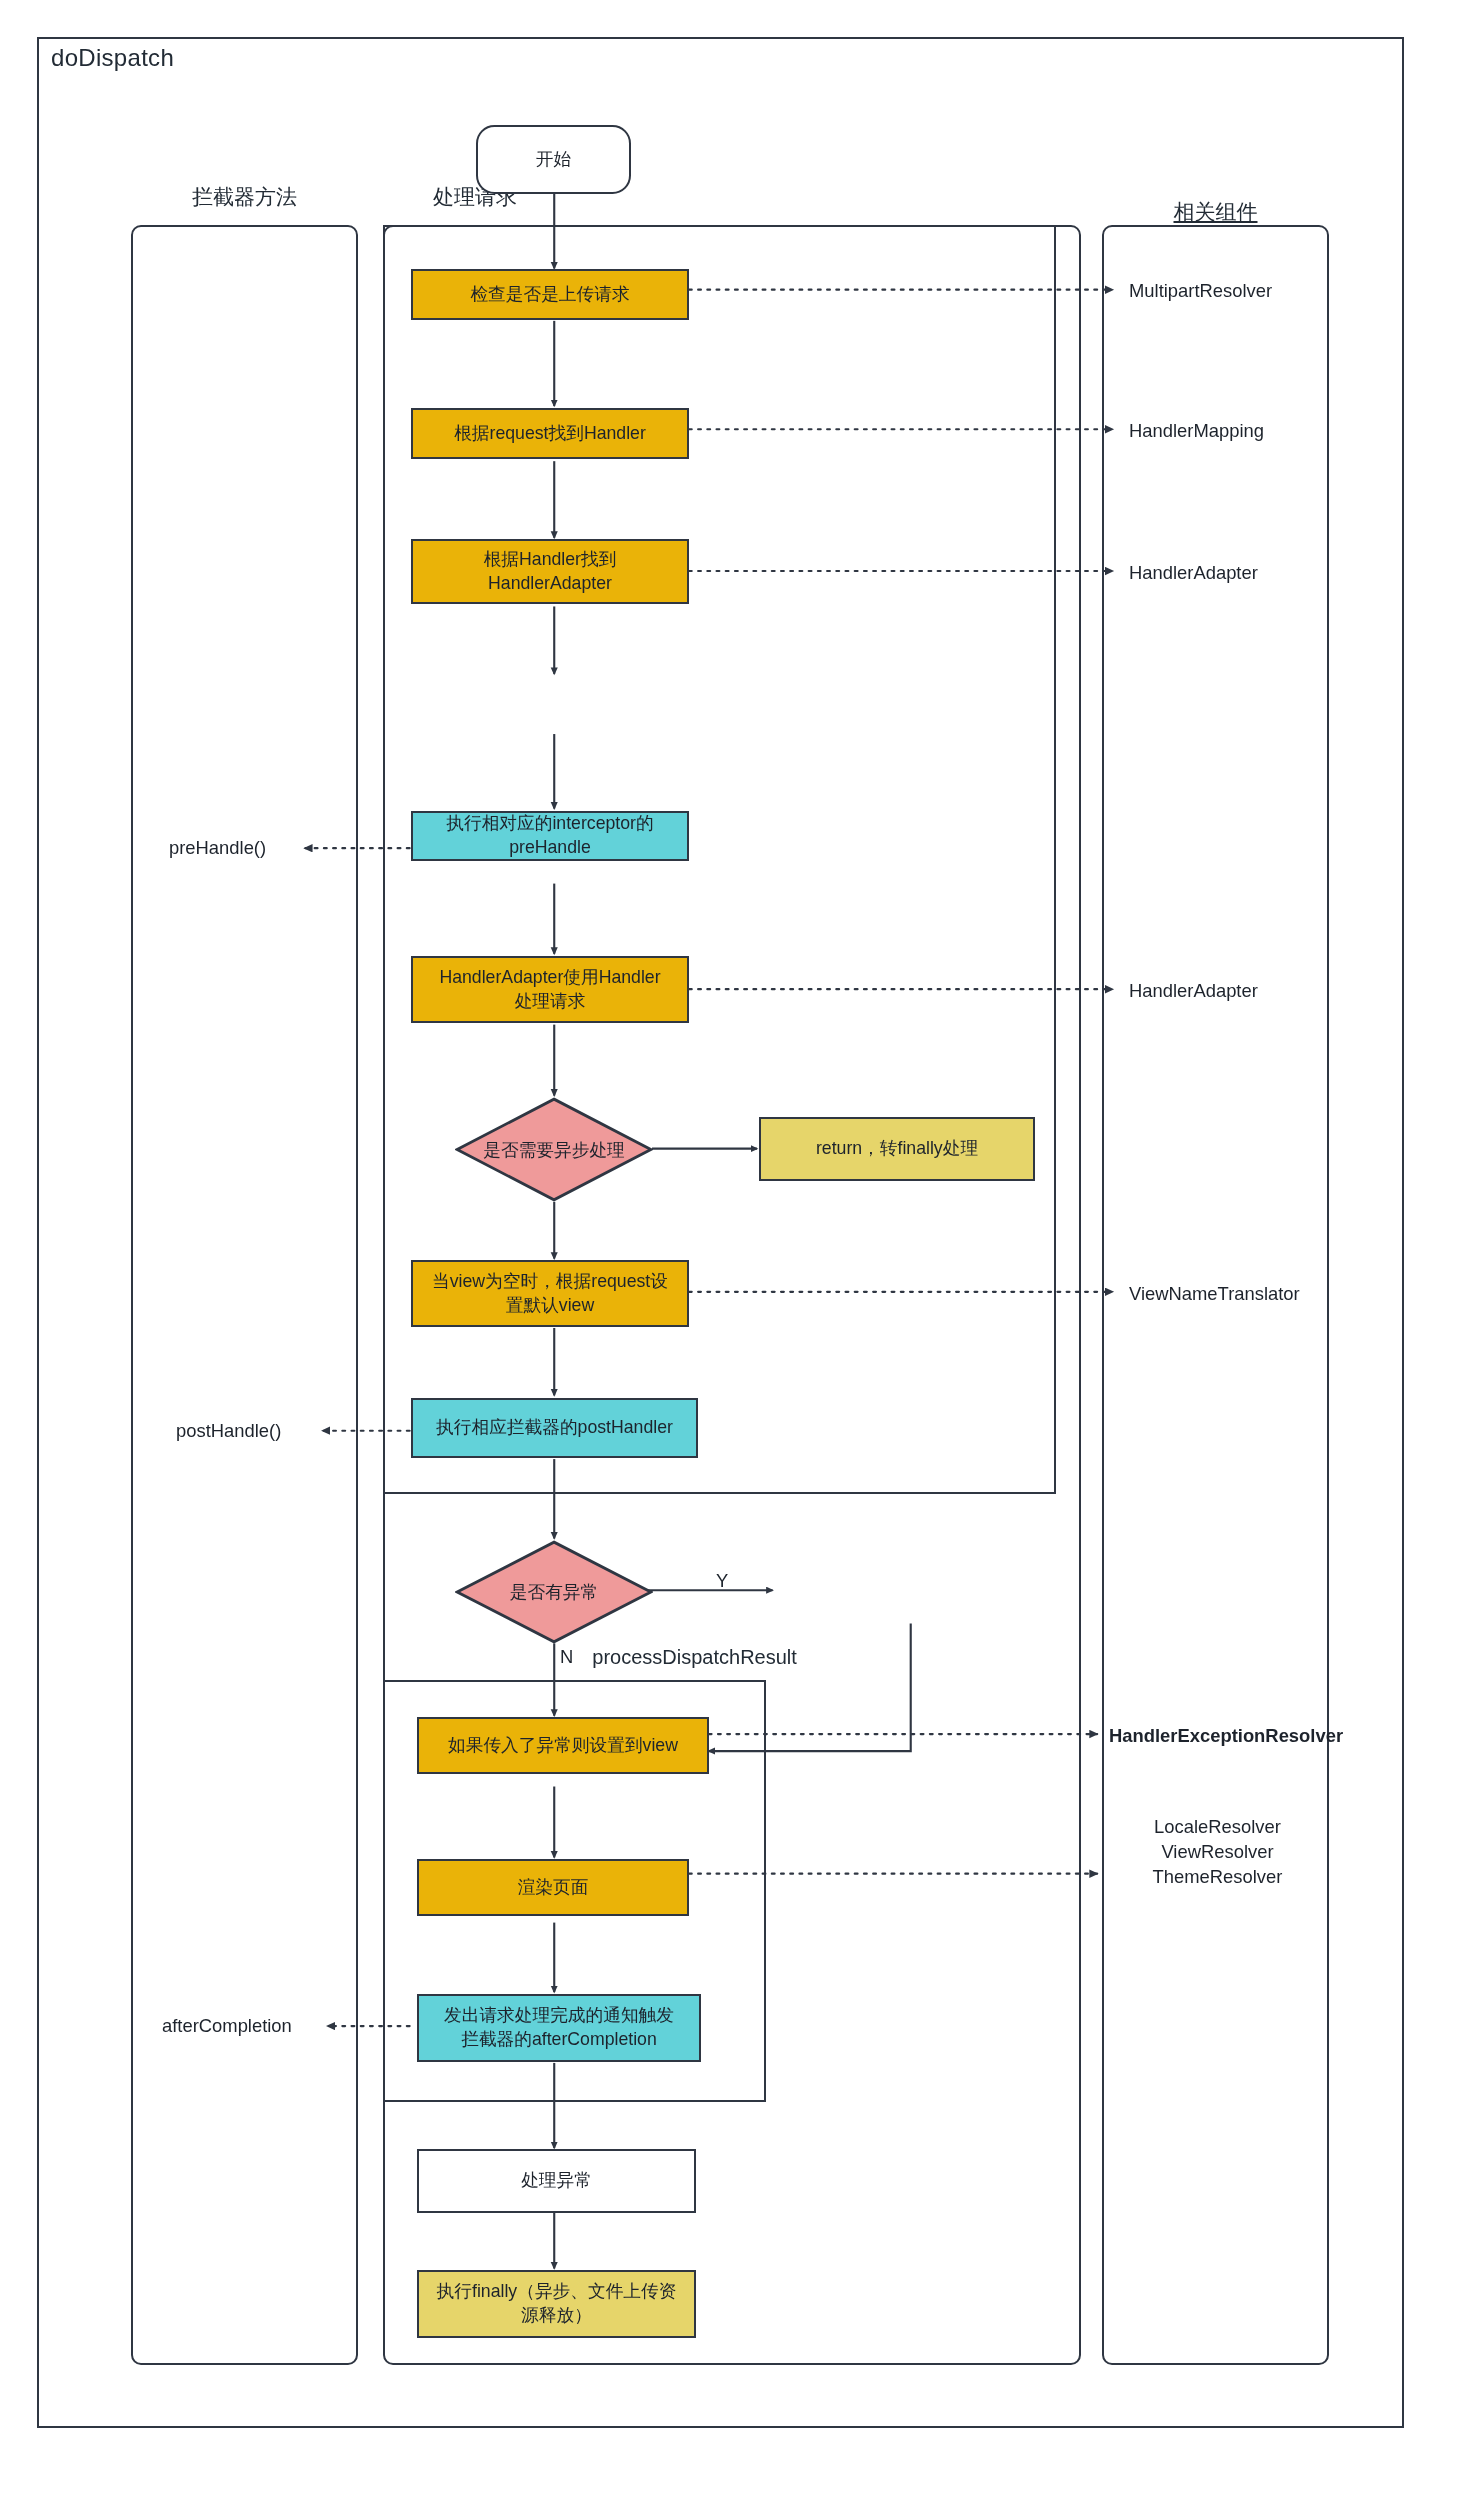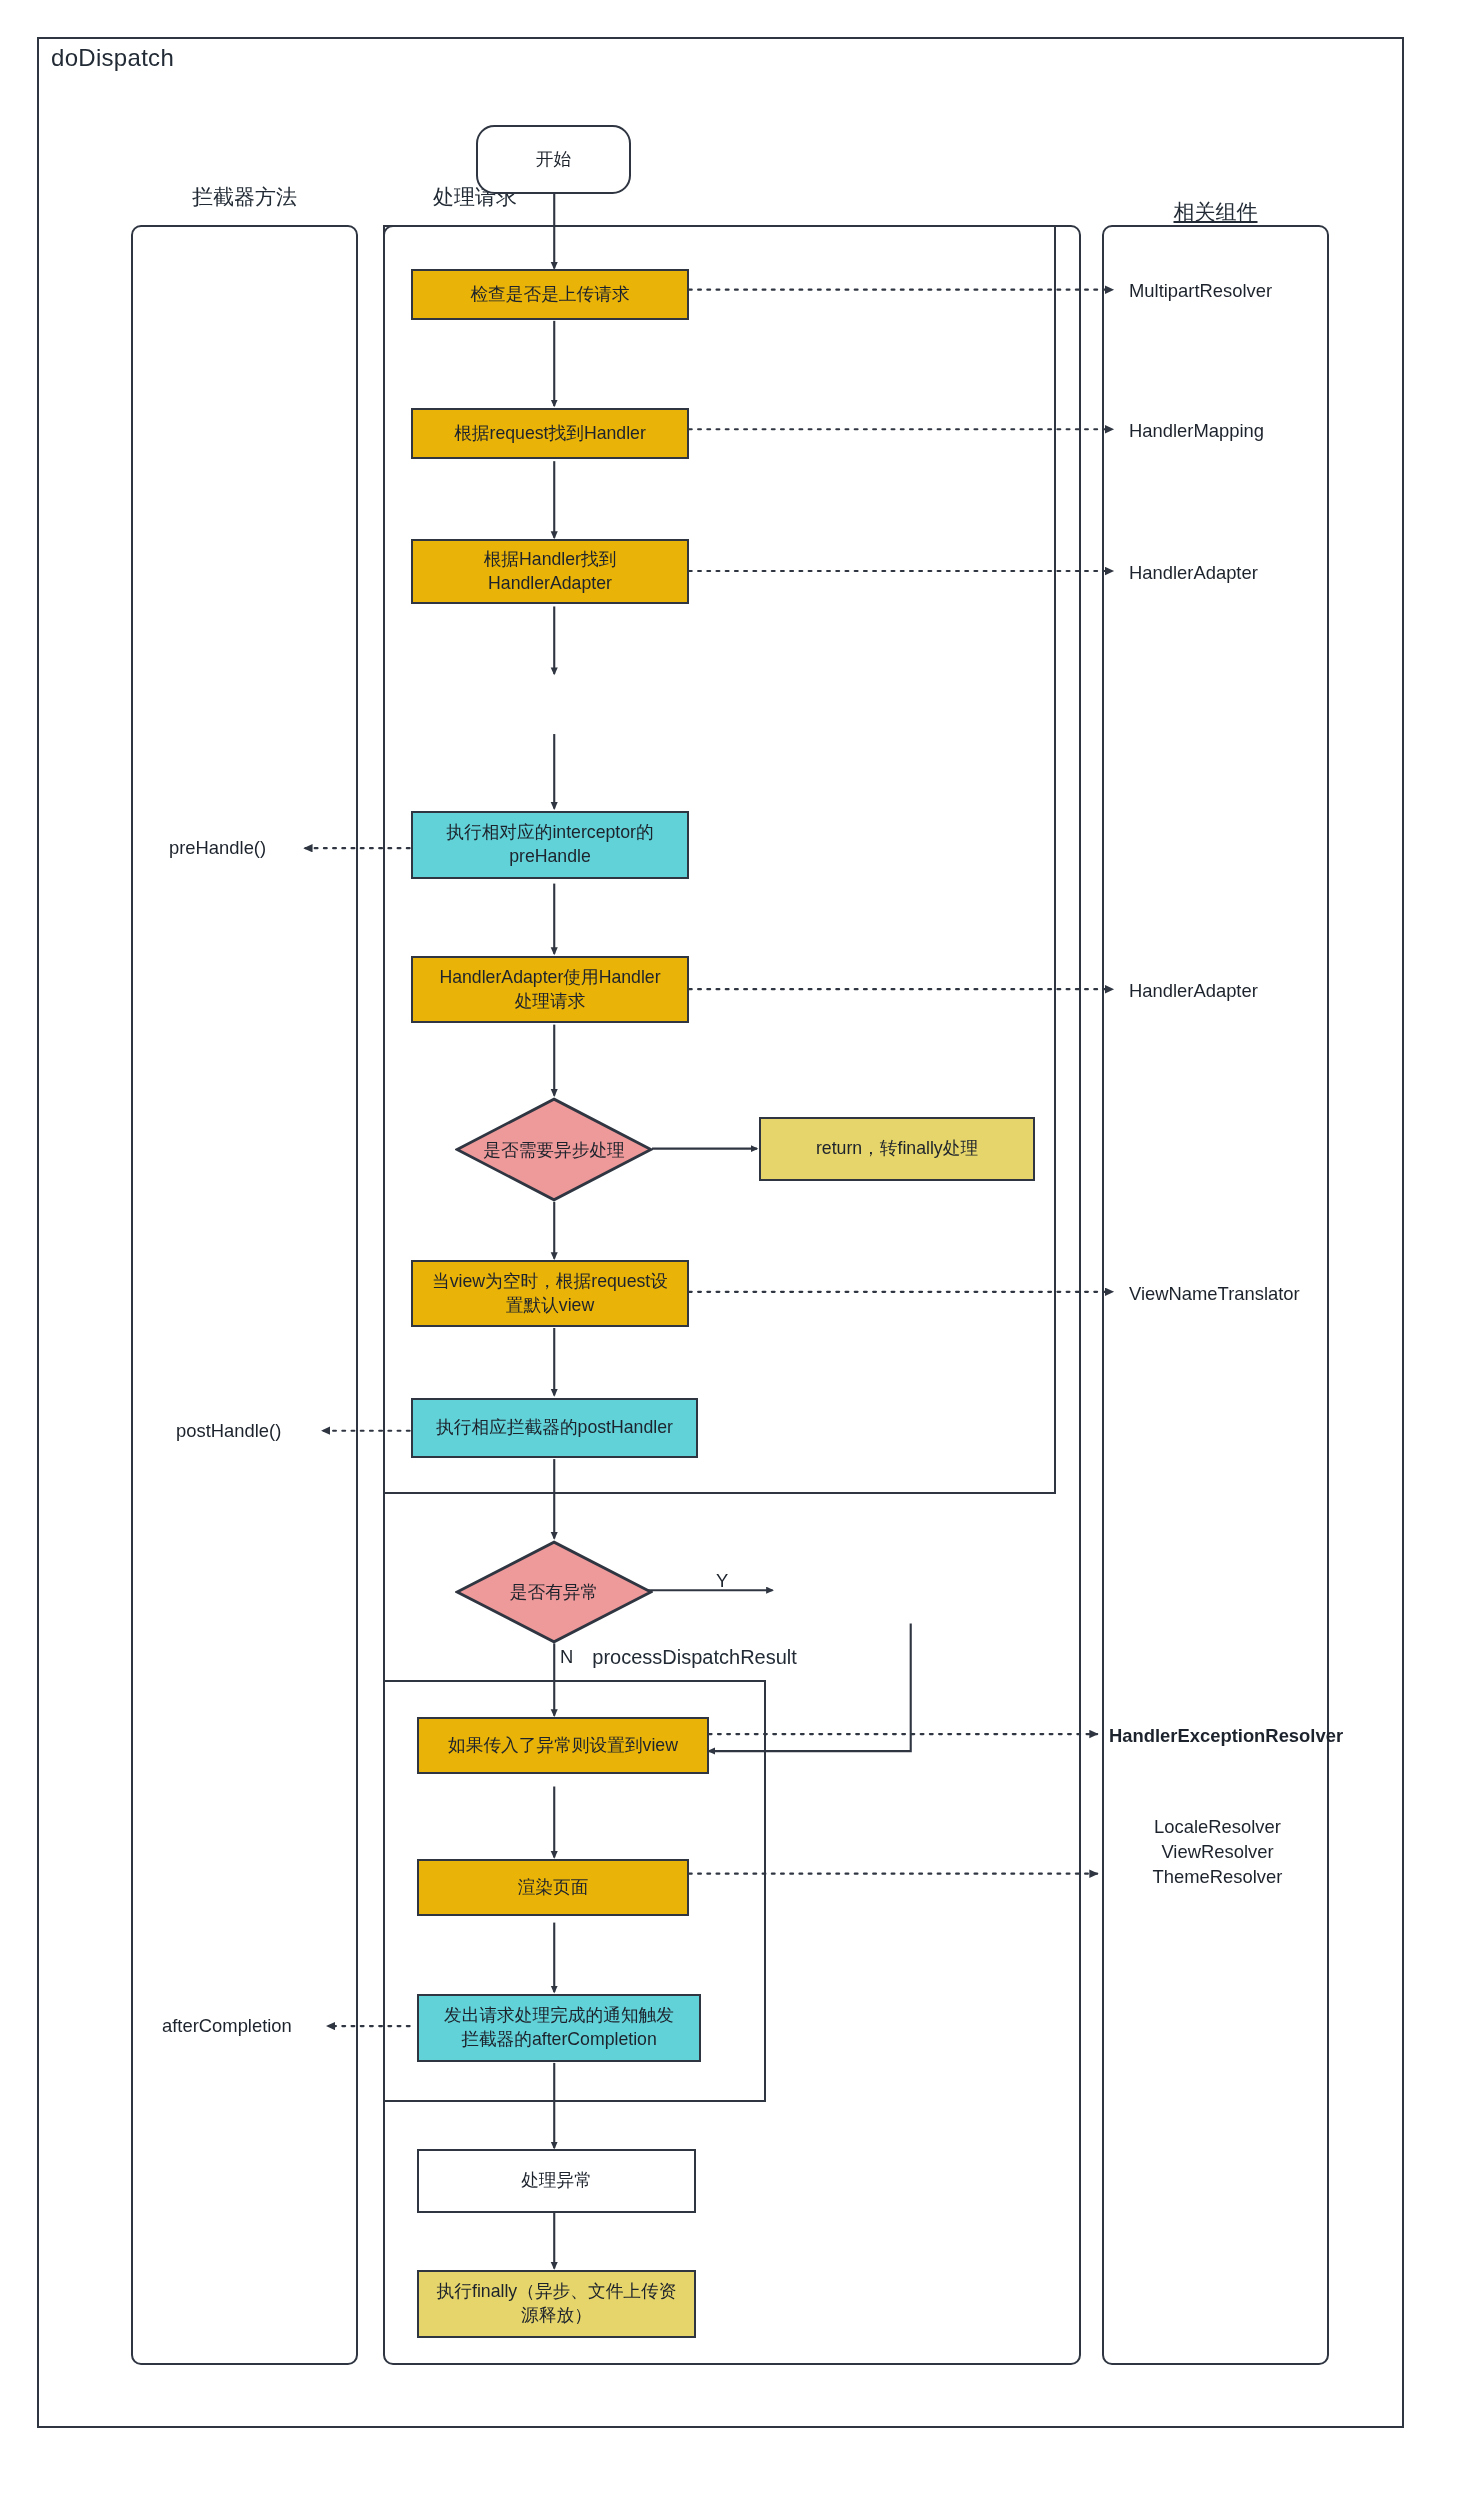--- a/index.html
+++ b/index.html
@@ -164,21 +164,21 @@
   <div class="node terminator" style="left:476px;top:106px;width:155px;height:69px;margin-top:19px;">开始</div>
 
   <div class="node green" style="left:411px;top:269px;width:278px;height:51px;">检查是否是上传请求</div>
 
   <div class="node green" style="left:411px;top:408px;width:278px;height:51px;">根据request找到Handler</div>
 
   <div class="node green multiline" style="left:411px;top:539px;width:278px;height:65px;white-space:pre-line;">根据Handler找到
 HandlerAdapter</div>
 
 
-  <div class="node cyan" style="left:411px;top:811px;width:278px;height:68px;white-space:pre-line;">执行相对应的interceptor的
+  <div class="node cyan" style="left:411px;top:811px;width:278px;height:50px;white-space:pre-line;">执行相对应的interceptor的
 preHandle</div>
 
   <div class="node green" style="left:411px;top:956px;width:278px;height:67px;white-space:pre-line;">HandlerAdapter使用Handler
 处理请求</div>
 
   <div class="diamond" style="left:455px;top:1097px;width:198px;height:105px;">
     <svg class="dshape" viewBox="0 0 280 148" preserveAspectRatio="none" xmlns="http://www.w3.org/2000/svg">
       <polygon points="140,3 277,74 140,145 3,74" fill="#ef9a9a" stroke="#2f3642" stroke-width="4"></polygon>
     </svg>
     <div class="dlabel">是否需要异步处理</div>

